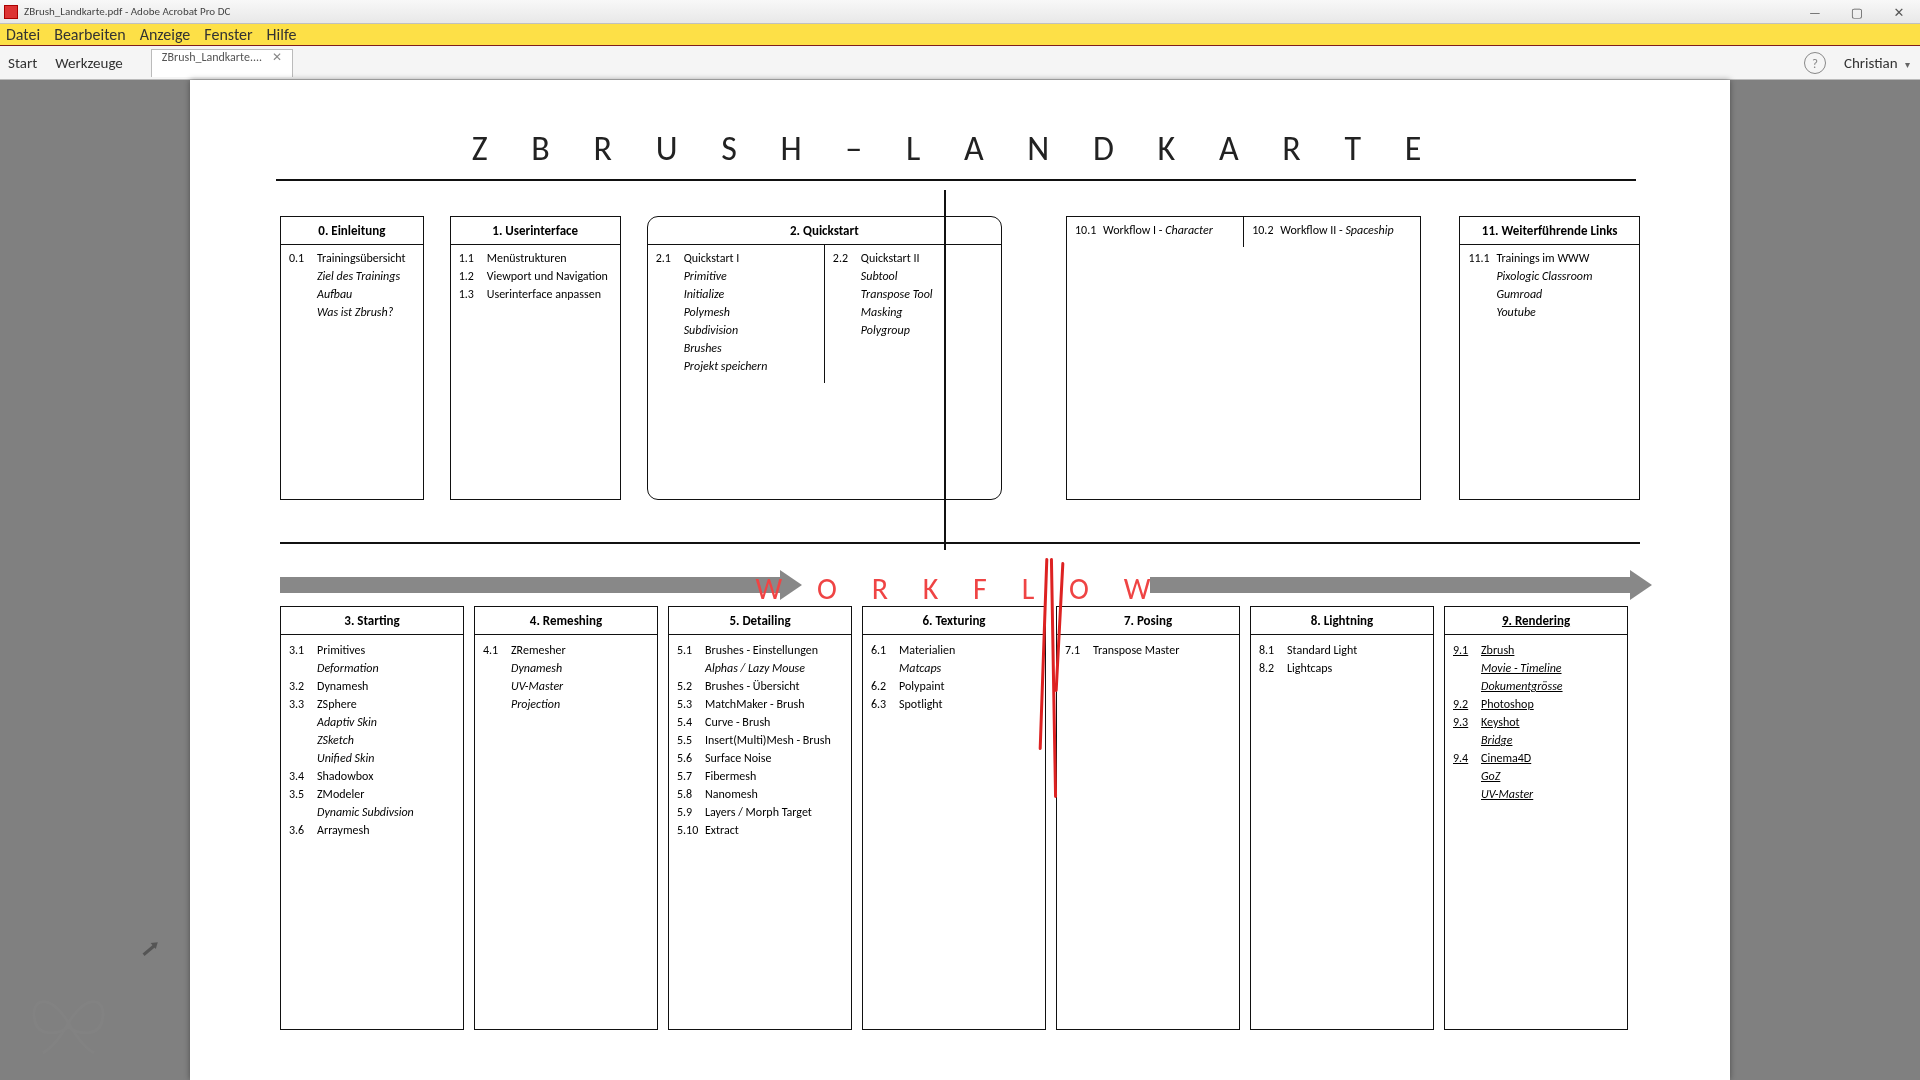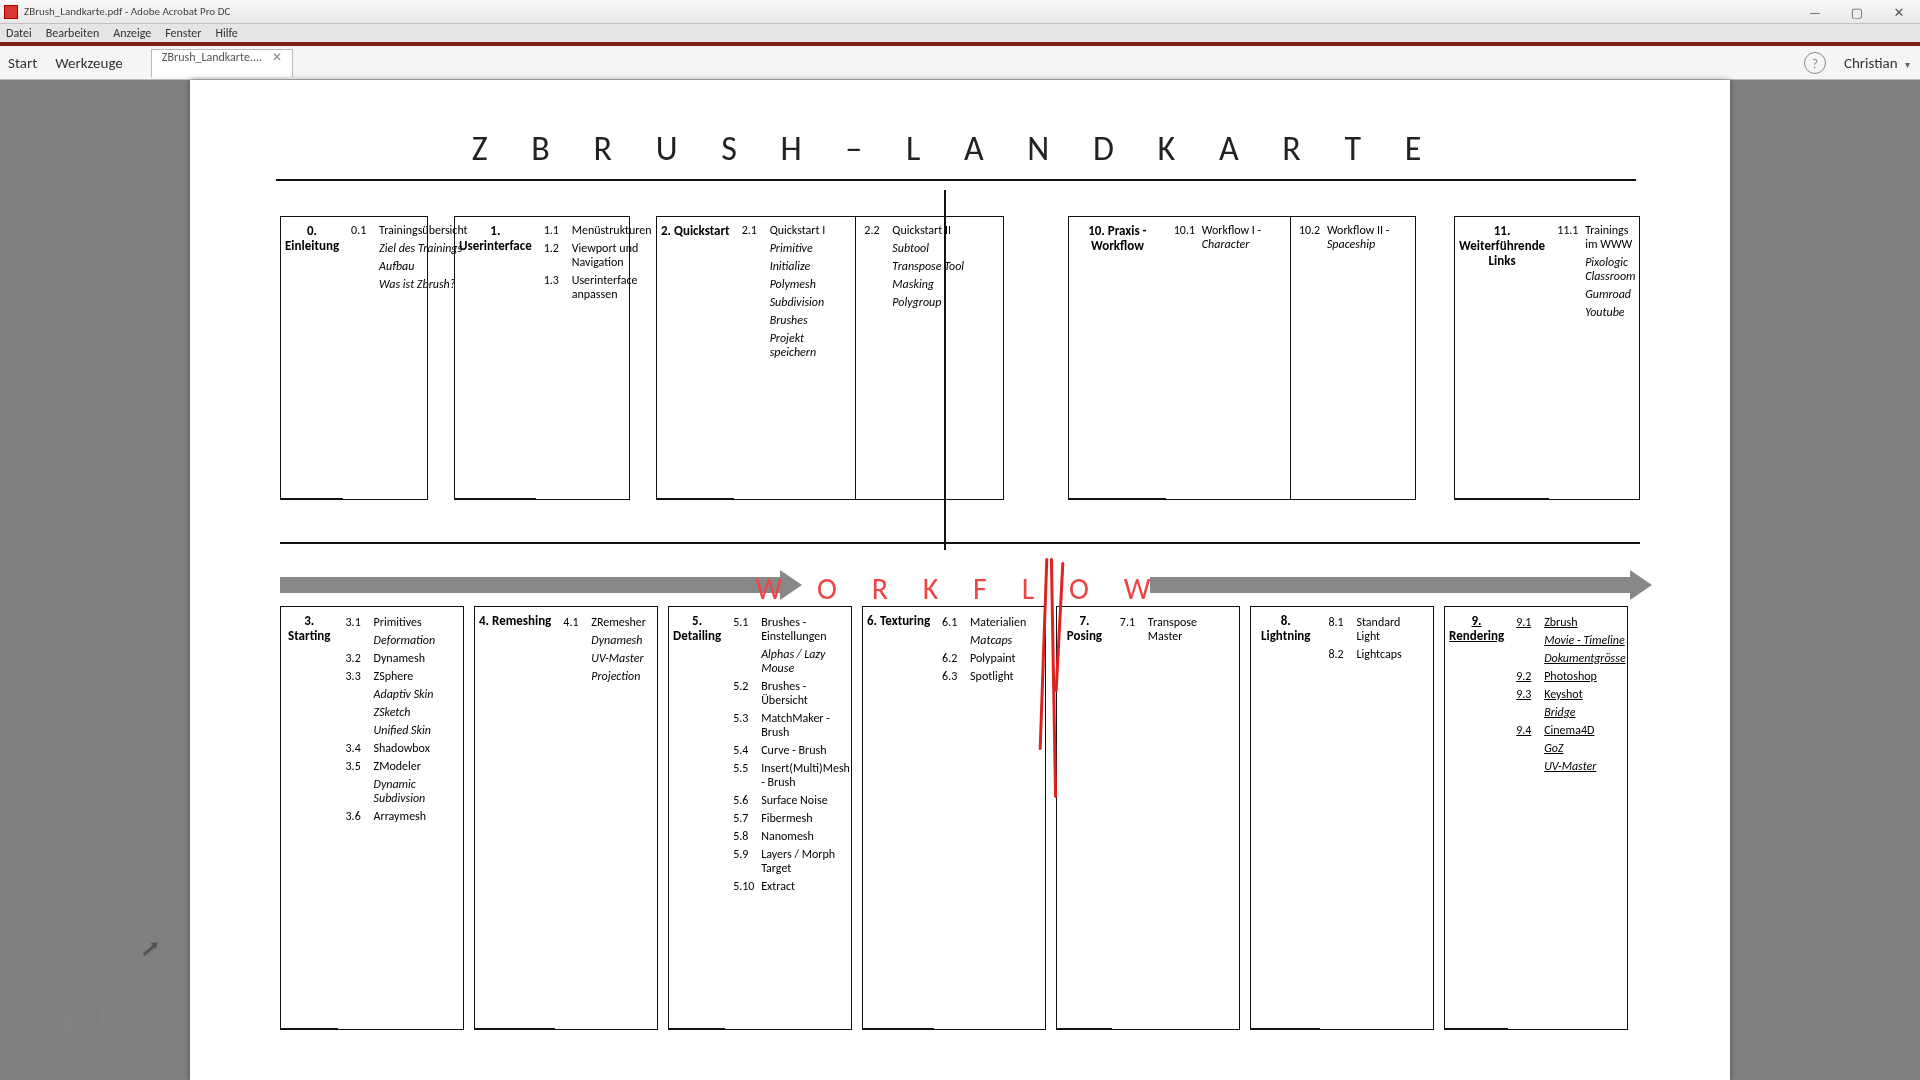--- a/index.html
+++ b/index.html
@@ -28,22 +28,22 @@
     border: 1px solid #a00;
   }
   .titlebar .win-controls {
     position: absolute; right: 0; top:0; height:24px; display:flex;
   }
   .titlebar .win-controls div {
     width: 42px; height:24px; display:flex; align-items:center; justify-content:center;
     font-size:13px; color:#555;
   }
   .menubar {
-    height: 22px; background:#e5e5e5; border-bottom:4px solid #7f1d1d;
-    display:flex; align-items:center; padding:0 6px; font-size:12px; color:#333;
+    height: 22px; background:#fde047; border-bottom:1px solid #7f1d1d;
+    display:flex; align-items:center; padding:0 6px; font-size:16px; color:#333;
   }
   .menubar span { margin-right:14px; }
   .toolbar {
     height: 34px; background:#f5f5f5; border-bottom:1px solid #bbb;
     display:flex; align-items:center; padding:0 8px; font-size:15px; color:#333;
     position:relative;
   }
   .toolbar .tool-item { margin-right:18px; }
   .tab {
     height:28px; border:1px solid #bbb; border-bottom:none; background:#fff;
@@ -77,37 +77,37 @@
   }
   
   .vline-top {
     position:absolute; top:110px; left:754px; width:2px; height:360px; background:#111;
   }
   .row {
     position:absolute; left:90px; width:1360px; display:flex;
   }
   .row1 { top:136px; }
   .card {
-    border:1.5px solid #111; display:flex; flex-direction:row;
+    border:1.5px solid #111; display:flex; flex-direction:column;
   }
   .card-head {
     text-align:center; font-weight:600; font-size:13px; padding:6px 4px;
     border-bottom:1.5px solid #111;
   }
   .card-body {
     padding:6px 8px 8px 8px; display:flex;
   }
   .entry { display:flex; margin-bottom:4px; font-size:12px; }
   .entry .num { width:28px; flex-shrink:0; }
   .entry .txt {}
   .sub { margin-left:28px; font-style:italic; font-size:12px; margin-bottom:4px; }
   .entry .styled-italic { font-style: italic; }
   .row1 .c0 { width:148px; height:284px; margin-right:26px; }
   .row1 .c1 { width:176px; height:284px; margin-right:26px; }
-  .row1 .c2 { width:366px; height:284px; margin-right:64px; }
+  .row1 .c2 { width:366px; height:284px; margin-right:64px;border-radius:11px; }
   .row1 .c3 { width:366px; height:284px; margin-right:38px; }
   .row1 .c4 { width:186px; height:284px; }
   .subcol { border-right:1.5px solid #111; padding:6px 8px; flex:1; }
   .subcol:last-child { border-right:none; }
   
   .hr2 { position:absolute; top:462px; left:90px; width:1360px; height:2px; background:#111; }
   .workflow-label {
     position:absolute; top:490px; left:0; right:0; text-align:center;
     font-size:30px; font-weight:500; letter-spacing:14px; color:#ef4444;
   }
@@ -246,21 +246,20 @@
               </div>
             <div class="sub">Subtool</div>
             <div class="sub">Transpose Tool</div>
             <div class="sub">Masking</div>
             <div class="sub">Polygroup</div>
           </div>
         </div>
       </div>
 
       <div class="card c3">
-        <div class="card-head">10. Praxis -Workflow</div>
         <div class="card-body" style="padding:0">
           <div class="subcol">
             <div class="entry">
               <span class="num">10.1</span>
               <span class="txt"><span>Workflow I - </span><span class="styled-italic">Character</span></span>
             </div>
           </div>
           <div class="subcol">
             <div class="entry">
               <span class="num">10.2</span>

